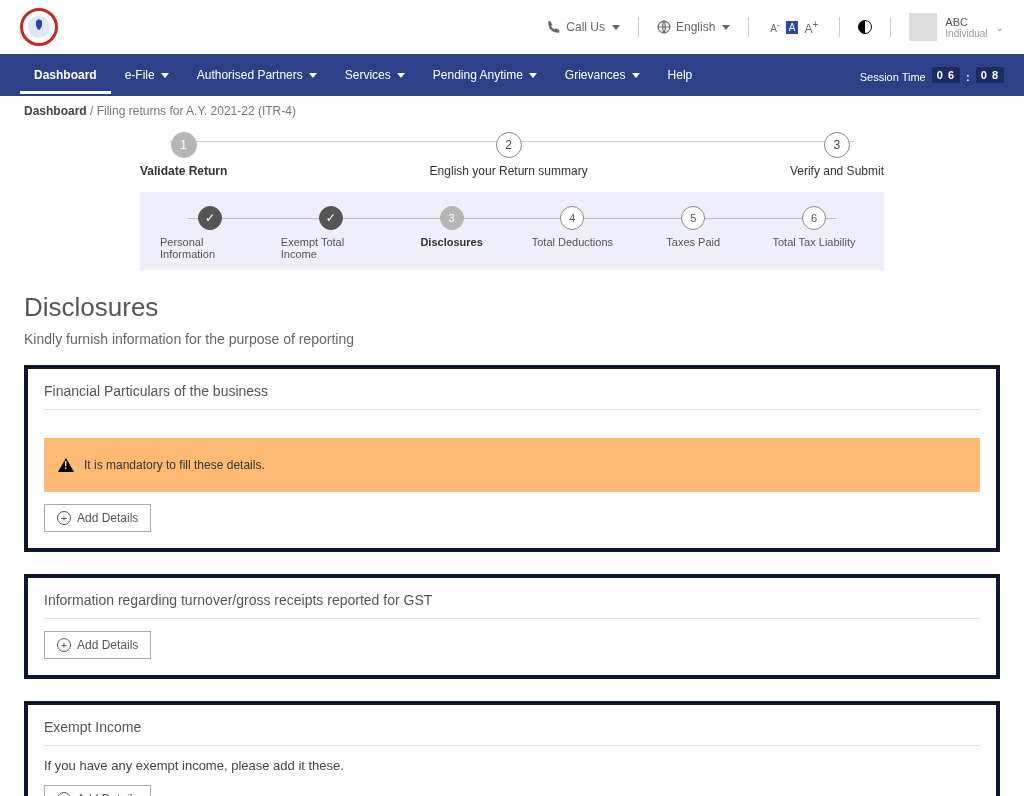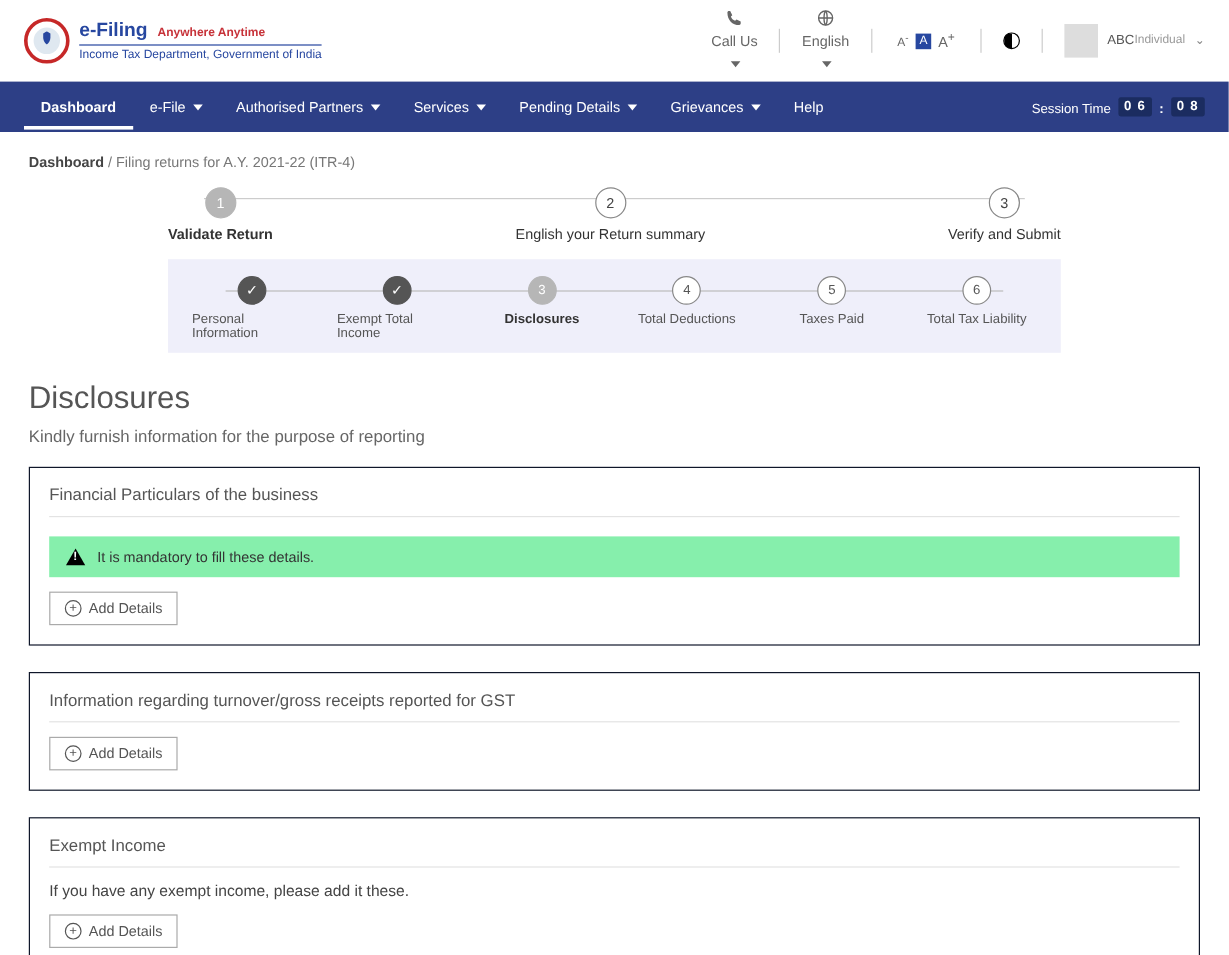--- a/index.html
+++ b/index.html
@@ -10,46 +10,46 @@
   .topbar { display:flex; align-items:center; padding: 8px 20px; }
   .logo-area { display:flex; align-items:center; gap:8px; }
   .emblem { width:38px; height:38px; border-radius:50%; border:3px solid #c62828; background:#fff; position:relative; display:flex; align-items:center; justify-content:center;}
   .emblem-inner { width:22px; height:22px; border-radius:50%; background:#dfe8f0; display:flex; align-items:center; justify-content:center; }
   .emblem-inner svg { width:12px; height:16px; }
   .brand-text { display:flex; flex-direction:column; }
   .brand-row1 { font-size:16px; font-weight:bold; color:#2747a0; }
   .brand-row1 .red { color:#c7333a; font-size:10px; font-weight:600; margin-left:4px; }
   .brand-row2 { font-size:10px; color:#2747a0; border-top:1px solid #2747a0; padding-top:2px; margin-top:2px;}
   .top-right { margin-left:auto; display:flex; align-items:center; gap:18px; color:#666; font-size:12px;}
-  .tr-item { display:flex; align-items:center; gap:5px; cursor:pointer;flex-direction:column;}
+  .tr-item { display:flex; align-items:flex-end; gap:5px; cursor:pointer;}
   .divider-v { width:1px; height:20px; background:#ccc; }
   .tr-icon { width:14px; height:14px; }
   .fontbox { display:flex; align-items:center; gap:3px; }
   .fontbox span { font-size:10px; padding:1px 3px; }
   .fontbox .mid { background:#2747a0; color:#fff;}
   .fontbox .lg { font-size:12px; }
   .contrast-circle { width:14px; height:14px; border-radius:50%; background: linear-gradient(90deg,#000 50%, #fff 50%); border:1px solid #000;}
   .user-area { display:flex; align-items:center; gap:8px;}
   .avatar-sq { width:28px; height:28px; background:#ddd; }
-  .user-meta { display:flex; flex-direction:row; }
+  .user-meta { display:flex; flex-direction:column; }
   .user-name { font-size:11px; color:#555;}
   .user-type { font-size:10px; color:#999;}
   .chevd { font-size:10px; color:#888;}
 
   
   .navbar { background:#2d3f86; color:#fff; display:flex; align-items:center; padding: 0 20px; height:42px;}
   .nav-item { padding: 12px 14px; font-size:12px; cursor:pointer; display:flex; align-items:center; gap:4px;}
   .nav-item.active { border-bottom:3px solid #fff; font-weight:bold; padding-bottom:9px;}
   .nav-spacer { flex:1; }
   .session { font-size:11px; display:flex; align-items:flex-end; gap:6px;}
   .session .d { background:#1b2c60; padding:2px 5px; border-radius:2px; font-weight:bold; letter-spacing:1px;}
   .session .colon { font-weight:bold; }
 
   
-  .crumbs { padding: 18px 24px 10px; font-size:12px; color:#777;}
+  .crumbs { padding: 8px 24px 10px; font-size:12px; color:#777;}
   .crumbs b { color:#444; }
 
   
   .stepper-outer { display:flex; align-items:flex-start; justify-content:space-between; padding: 4px 140px 0; position:relative;}
   .step-o { display:flex; flex-direction:column; align-items:center; font-size:12px; color:#444; z-index:2; }
   .circle { width:26px; height:26px; border-radius:50%; border:1px solid #888; background:#fff; display:flex; align-items:center; justify-content:center; font-size:12px; color:#444; margin-bottom:6px;}
   .circle.filled { background:#b6b6b6; color:#fff; border-color:#b6b6b6;}
   .step-o .lbl { font-weight:bold; font-size:12px; color:#333;}
   .stepper-outer .line { position:absolute; top:13px; left:170px; right:170px; height:1px; background:#ccc; z-index:1;}
 
@@ -64,23 +64,23 @@
   .sub.cur-lbl .lbl { font-weight:bold; color:#333;}
   .check::before { content:"✓"; font-size:12px;}
 
   
   .page-head { padding: 22px 24px 4px; }
   .page-head h1 { font-size:26px; color:#555; font-weight:500; margin-bottom:8px;}
   .page-head p { font-size:14px; color:#666;}
 
   
   .panels { padding: 14px 24px 10px; display:flex; flex-direction:column; gap:22px;}
-  .panel { border:1px solid #0f172a; padding: 14px 16px 16px;}
+  .panel { border:4px solid #0f172a; padding: 14px 16px 16px;}
   .panel-title { font-size:14px; color:#555; padding-bottom:10px; border-bottom:1px solid #e3e3e3;}
-  .alertbar { background:#86efac; padding:10px 14px; margin-top:16px; display:flex; align-items:center; gap:10px; font-size:12px; color:#333;}
+  .alertbar { background:#fdba74; padding:20px 14px; margin-top:28px; display:flex; align-items:center; gap:10px; font-size:12px; color:#333;}
   .warn-tri { width:0; height:0; border-left:8px solid transparent; border-right:8px solid transparent; border-bottom:14px solid #000; position:relative;}
   .warn-tri::after{ content:"!"; position:absolute; left:-2px; top:2px; color:#fff; font-size:10px; font-weight:bold;}
   .add-btn { margin-top:12px; border:1px solid #aaa; background:#fff; padding:6px 12px; font-size:12px; color:#555; display:inline-flex; align-items:center; gap:6px; cursor:pointer;}
   .plus-circ { width:14px; height:14px; border:1.5px solid #555; border-radius:50%; display:flex; align-items:center; justify-content:center; font-size:11px; line-height:1;}
   .panel-note { font-size:13px; color:#444; margin-top:12px;}
 
   
   .footer-row { display:flex; justify-content:space-between; padding: 30px 24px 20px;}
 
   .chev::after { content:""; display:inline-block; width:0; height:0; border-left:4px solid transparent; border-right:4px solid transparent; border-top:5px solid currentColor; margin-left:2px; vertical-align:middle;}
@@ -92,27 +92,20 @@
 
   <div class="topbar">
     <div class="logo-area">
       <div class="emblem">
         <div class="emblem-inner">
           <svg viewBox="0 0 24 32">
               <path fill="#2747a0" d="M12 0l6 4v6c0 8-6 12-6 12S6 18 6 10V4z"></path>
             </svg>
         </div>
       </div>
-      <div class="brand-text">
-        <div class="brand-row1">
-          <span>e-Filing</span>
-          <span class="red">Anywhere Anytime</span>
-        </div>
-        <div class="brand-row2">Income Tax Department, Government of India</div>
-      </div>
     </div>
 
     <div class="top-right">
       <div class="tr-item">
         <svg class="tr-icon" viewBox="0 0 24 24">
             <path fill="#666" d="M6 2l3 6-2 2c1 3 3 5 6 6l2-2 6 3v3c0 1-1 2-2 2C9 22 2 15 2 4c0-1 1-2 2-2z"></path>
           </svg>
         <span>Call Us</span>
         <span class="chev"></span>
       </div>
@@ -155,21 +148,21 @@
       </div>
     <div class="nav-item">
         <span>Authorised Partners</span>
         <span class="chev"></span>
       </div>
     <div class="nav-item">
         <span>Services</span>
         <span class="chev"></span>
       </div>
     <div class="nav-item">
-        <span>Pending Details</span>
+        <span>Pending Anytime</span>
         <span class="chev"></span>
       </div>
     <div class="nav-item">
         <span>Grievances</span>
         <span class="chev"></span>
       </div>
     <div class="nav-item">
         <span>Help</span>
       </div>
     <div class="nav-spacer"></div>

